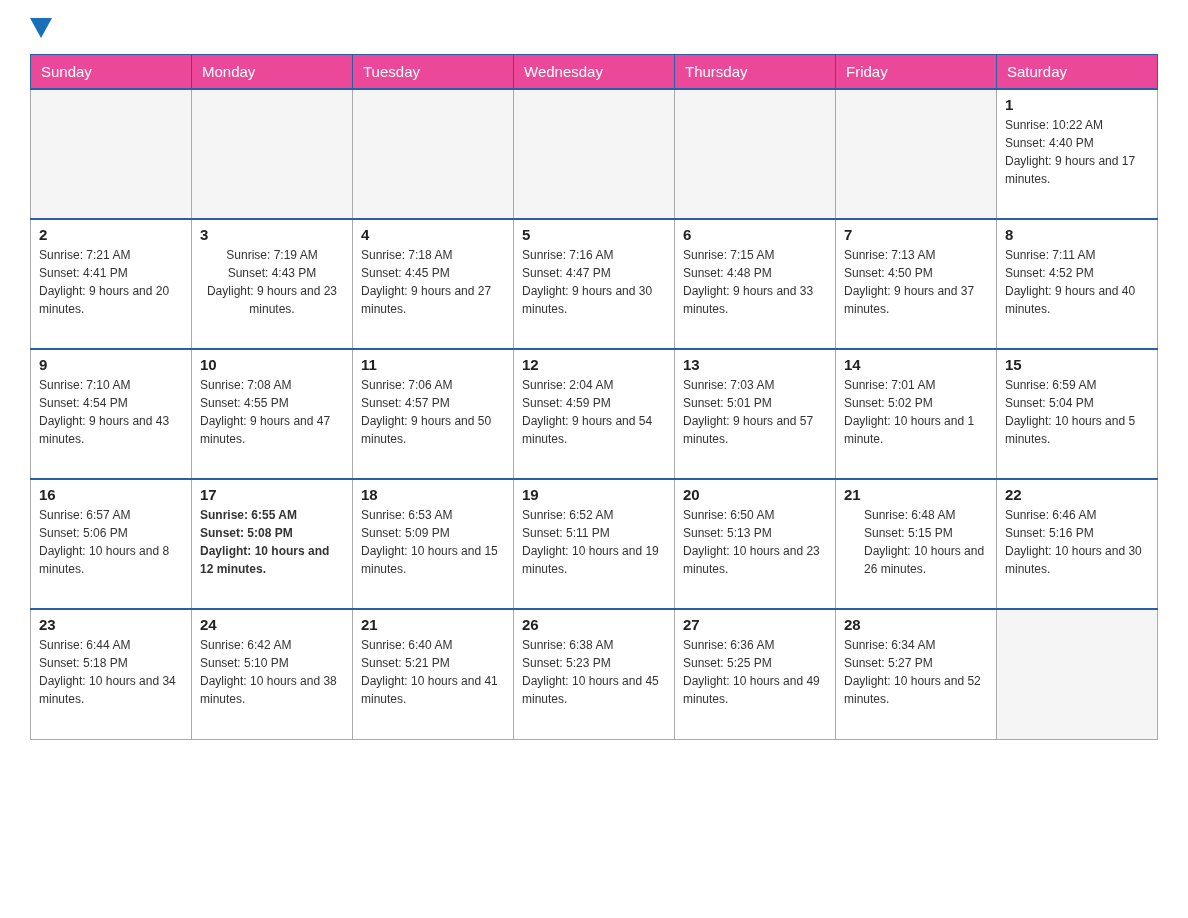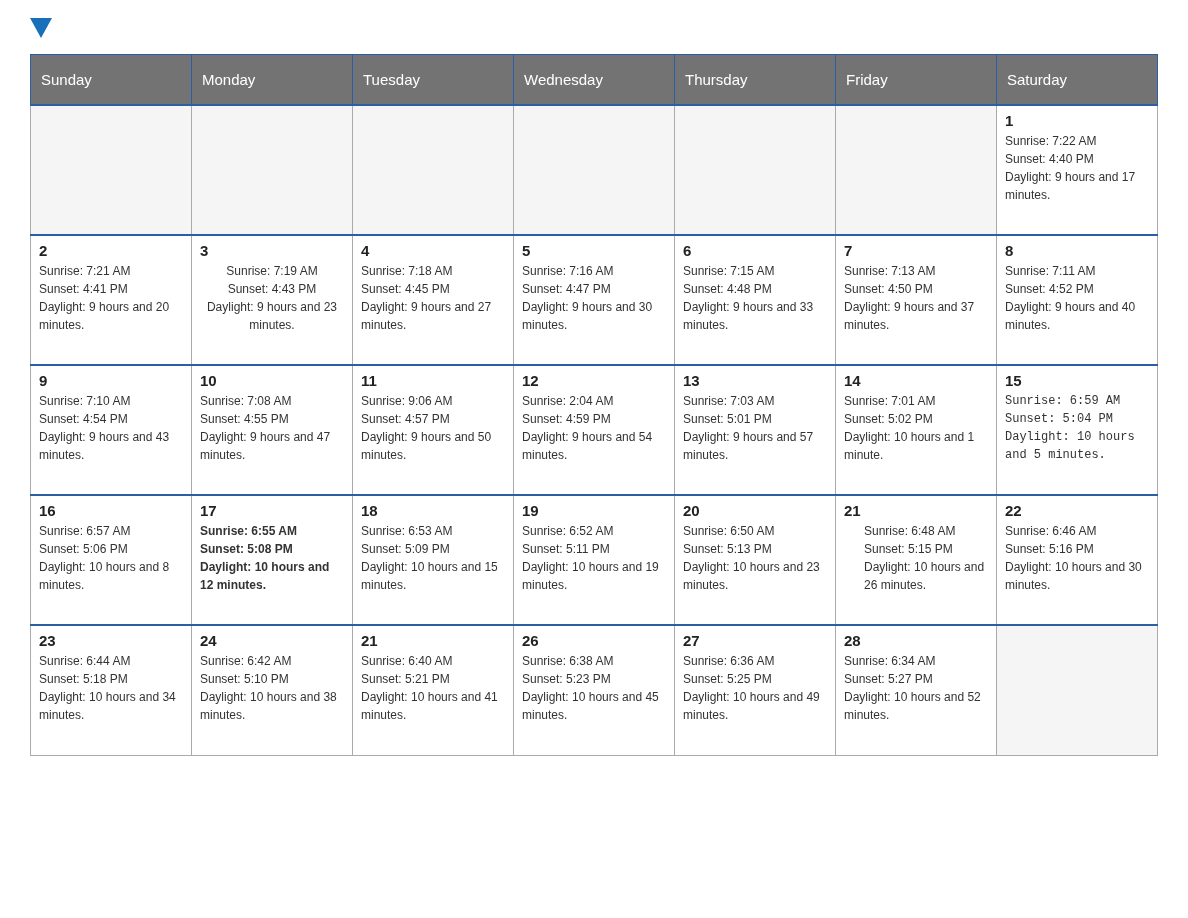--- a/index.html
+++ b/index.html
@@ -39,25 +39,25 @@
       font-size: 20px;
       color: #444;
       margin-top: 4px;
     }
     table {
       width: 100%;
       border-collapse: collapse;
       table-layout: fixed;
     }
     thead tr th {
-      background-color: #737373;
+      background-color: #ec4899;
       color: #fff;
       font-size: 15px;
       font-weight: normal;
-      padding: 16px 10px;
+      padding: 8px 10px;
       text-align: left;
       border: 1px solid #2a5fa5;
     }
     tbody tr td {
       vertical-align: top;
       border: 1px solid #aaa;
       border-top: 2px solid #2a5fa5;
       padding: 6px 8px;
       min-height: 100px;
       height: 130px;
@@ -133,21 +133,21 @@
   <tbody id="calendar-body">
   <tr>
         <td class="empty"></td>
         <td class="empty"></td>
         <td class="empty"></td>
         <td class="empty"></td>
         <td class="empty"></td>
         <td class="empty"></td>
         <td>
           <span class="day-number">1</span>
-          <div class="day-info" style="white-space: pre-line;">Sunrise: 7:22 AM
+          <div class="day-info" style="white-space: pre-line;">Sunrise: 10:22 AM
 Sunset: 4:40 PM
 Daylight: 9 hours and 17 minutes.</div>
         </td>
       </tr>
       <tr>
         <td>
           <span class="day-number">2</span>
           <div class="day-info" style="white-space: pre-line;">Sunrise: 7:21 AM
 Sunset: 4:41 PM
 Daylight: 9 hours and 20 minutes.</div>
@@ -197,21 +197,21 @@
 Daylight: 9 hours and 43 minutes.</div>
         </td>
         <td>
           <span class="day-number">10</span>
           <div class="day-info" style="white-space: pre-line;">Sunrise: 7:08 AM
 Sunset: 4:55 PM
 Daylight: 9 hours and 47 minutes.</div>
         </td>
         <td>
           <span class="day-number">11</span>
-          <div class="day-info" style="white-space: pre-line;">Sunrise: 9:06 AM
+          <div class="day-info" style="white-space: pre-line;">Sunrise: 7:06 AM
 Sunset: 4:57 PM
 Daylight: 9 hours and 50 minutes.</div>
         </td>
         <td>
           <span class="day-number">12</span>
           <div class="day-info" style="white-space: pre-line;">Sunrise: 2:04 AM
 Sunset: 4:59 PM
 Daylight: 9 hours and 54 minutes.</div>
         </td>
         <td>
@@ -221,21 +221,21 @@
 Daylight: 9 hours and 57 minutes.</div>
         </td>
         <td>
           <span class="day-number">14</span>
           <div class="day-info" style="white-space: pre-line;">Sunrise: 7:01 AM
 Sunset: 5:02 PM
 Daylight: 10 hours and 1 minute.</div>
         </td>
         <td>
           <span class="day-number">15</span>
-          <div class="day-info" style="white-space: pre-line; font-family: Liberation Mono, monospace;">Sunrise: 6:59 AM
+          <div class="day-info" style="white-space: pre-line;">Sunrise: 6:59 AM
 Sunset: 5:04 PM
 Daylight: 10 hours and 5 minutes.</div>
         </td>
       </tr>
       <tr>
         <td>
           <span class="day-number">16</span>
           <div class="day-info" style="white-space: pre-line;">Sunrise: 6:57 AM
 Sunset: 5:06 PM
 Daylight: 10 hours and 8 minutes.</div>

